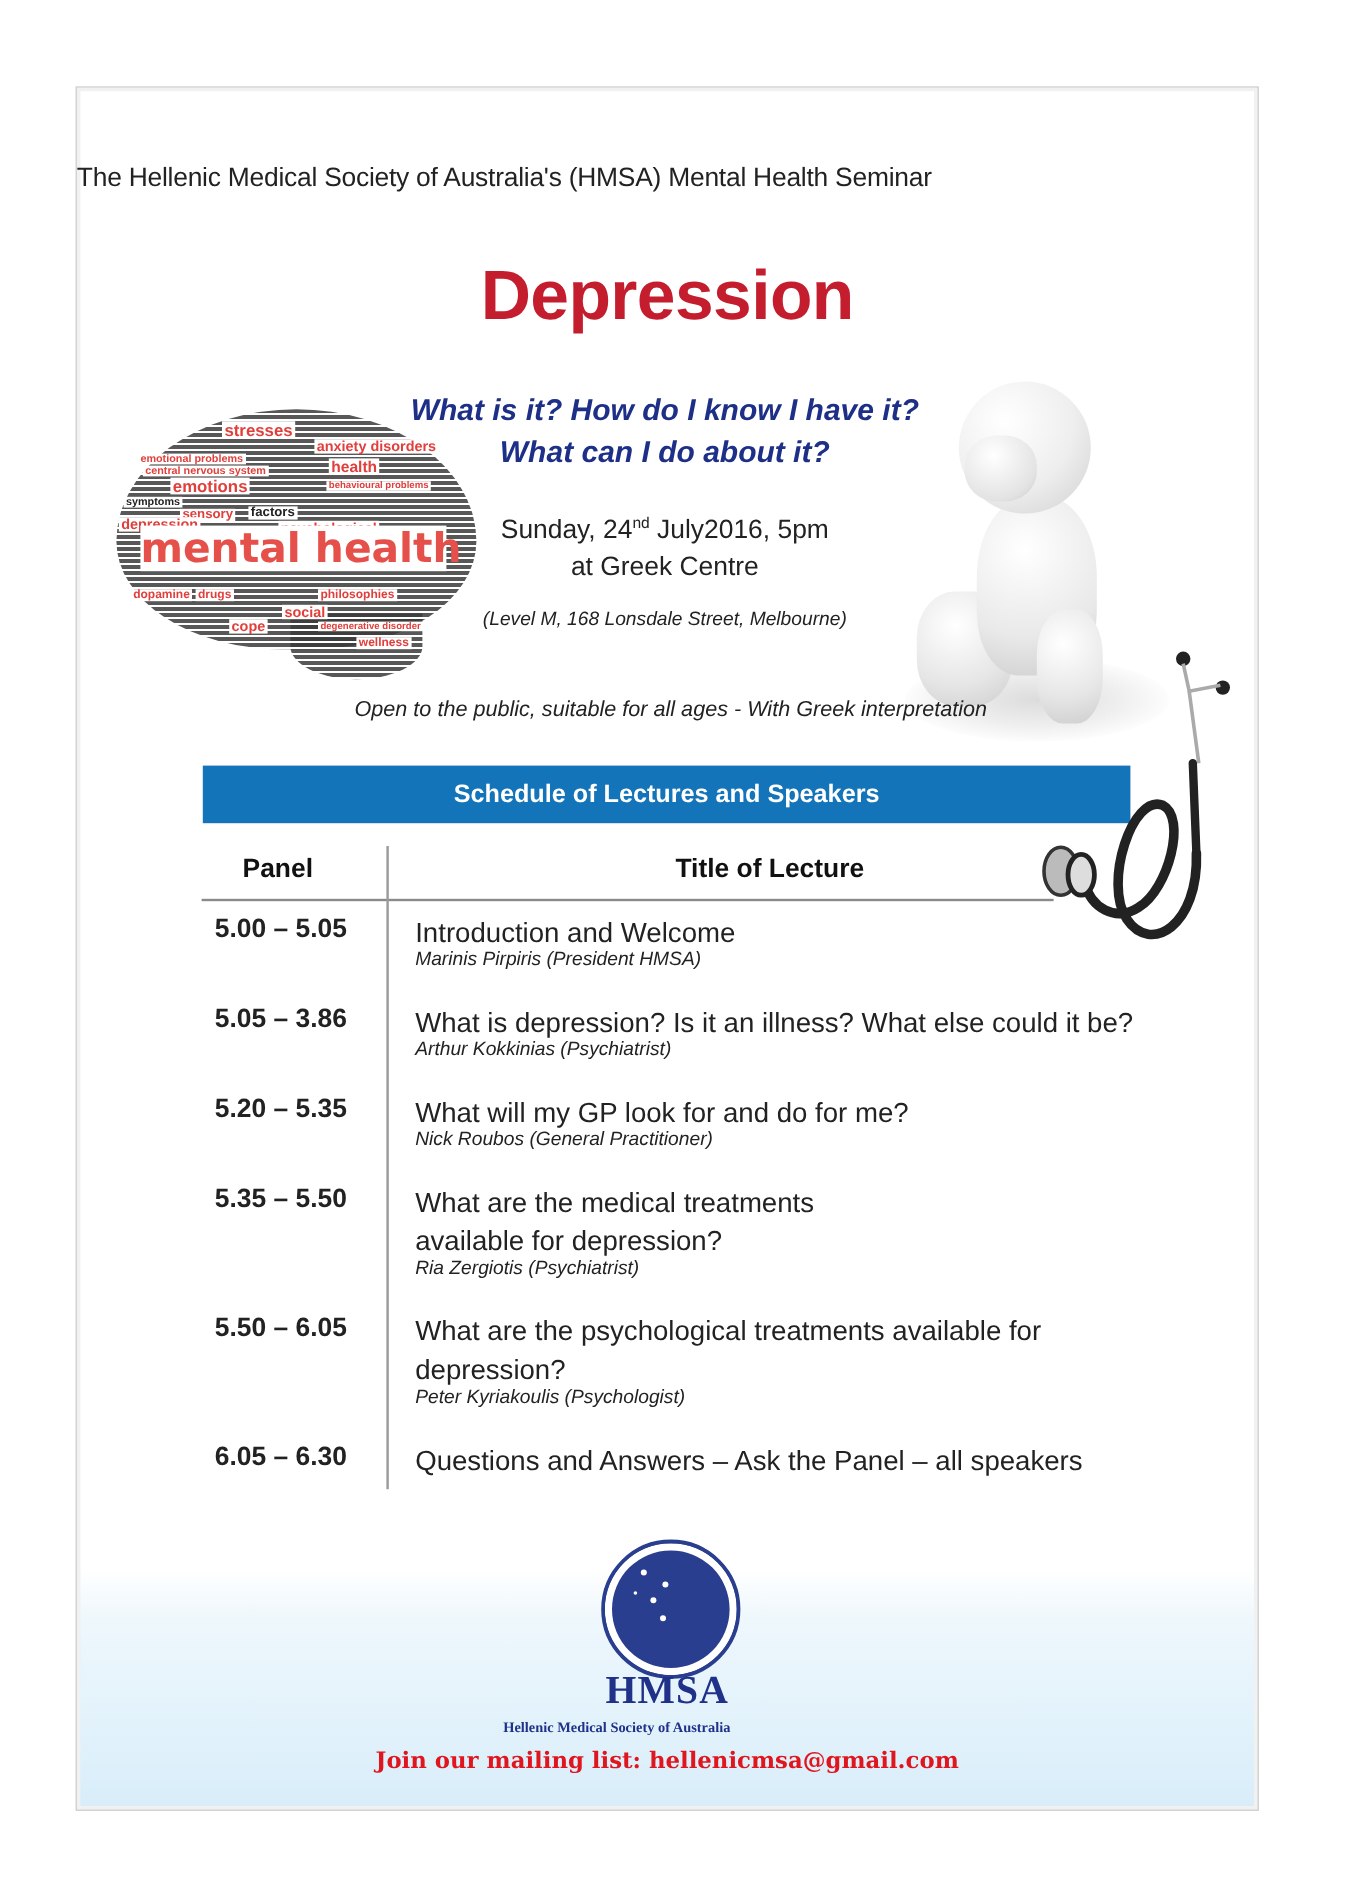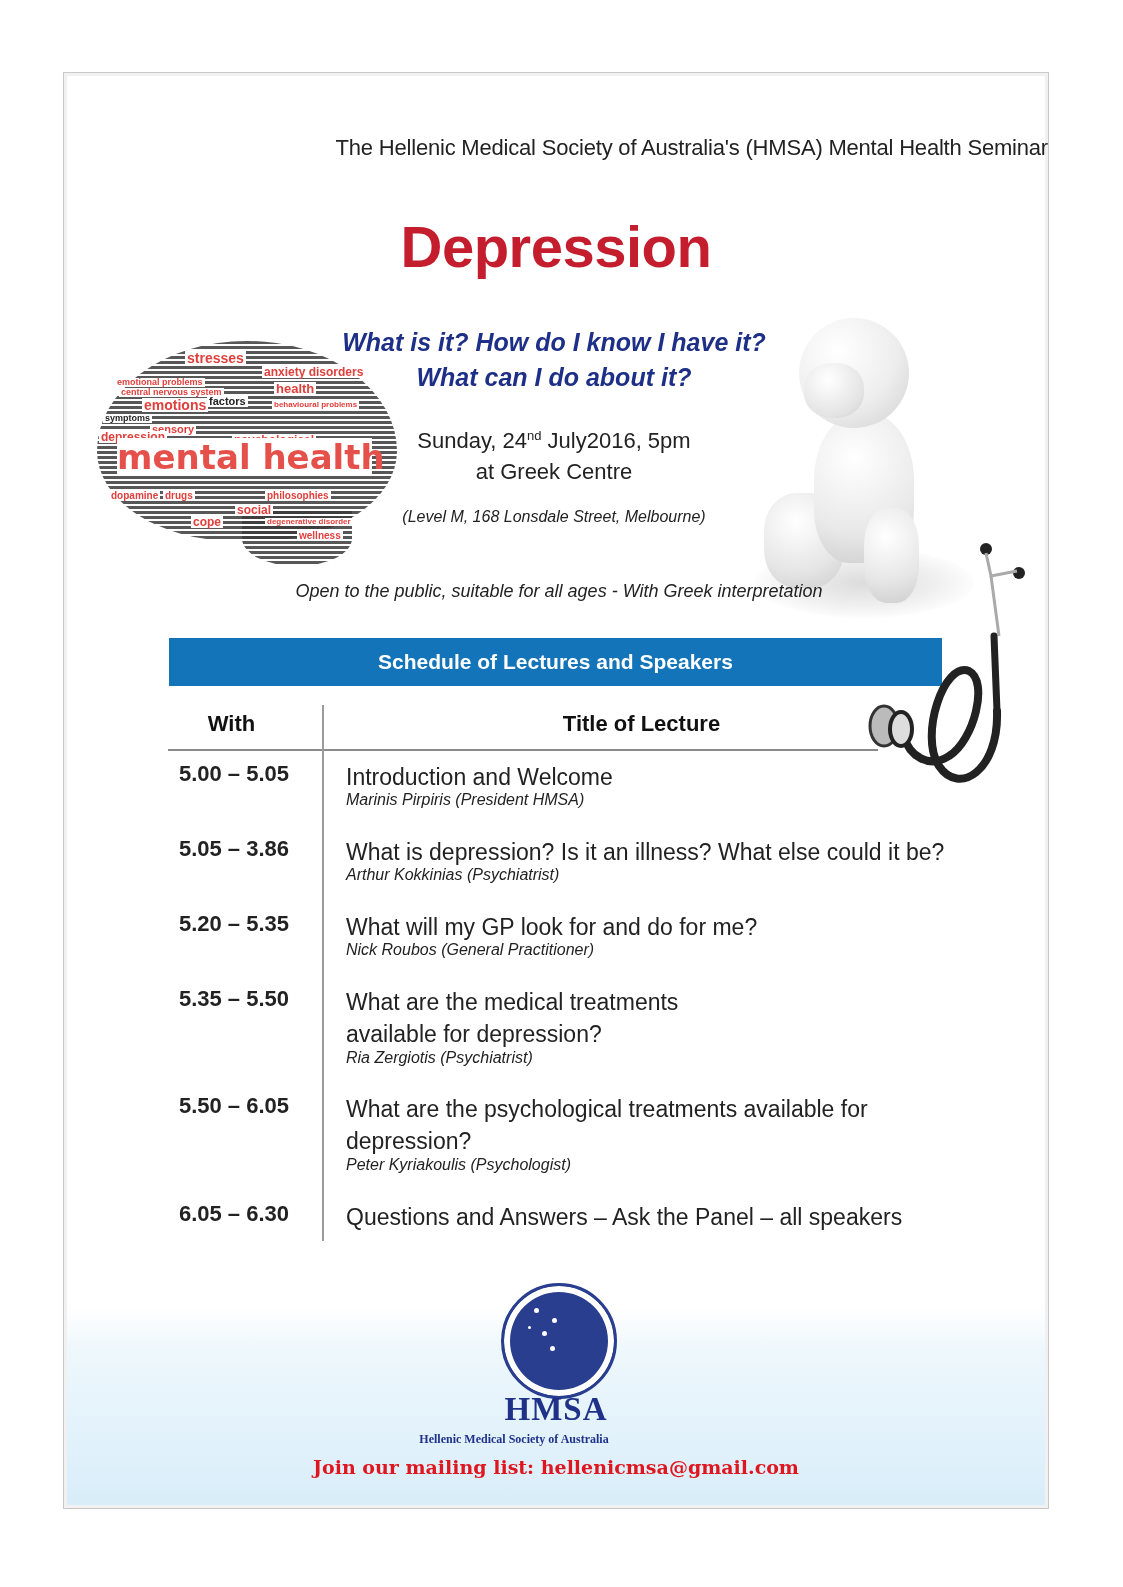--- a/index.html
+++ b/index.html
@@ -4,21 +4,21 @@
   <style>
     html, body { margin: 0; padding: 0; background: #ffffff; }
     body { width: 1123px; height: 1587px; position: relative; overflow: hidden; font-family: "Liberation Sans", sans-serif; }
     .page {
       position: absolute; left: 63px; top: 72px; width: 984px; height: 1435px;
       border: 1px solid #c8c8c8; box-shadow: inset 0 0 0 3px #f1f1f1;
       background: linear-gradient(to bottom, #ffffff 0%, #ffffff 86%, #eef7fc 89%, #e2f2fb 95%, #d8edf9 100%);
       overflow: hidden;
     }
     .abs { position: absolute; }
-    .subtitle { left: 0; width: 984px; top: 62px; text-align: right; font-size: 22px; color: #222; letter-spacing: -0.2px; }
+    .subtitle { left: 0; width: 984px; top: 62px; text-align: left; font-size: 22px; color: #222; letter-spacing: -0.2px; }
     .title { left: 0; width: 984px; top: 140px; text-align: center; font-size: 58px; font-weight: bold; color: #c41e2e; letter-spacing: -0.5px; }
     .question { left: 240px; width: 500px; text-align: center; font-size: 25px; font-weight: bold; font-style: italic; color: #1d2f86; }
     .q1 { top: 255px; }
     .q2 { top: 290px; }
     .date { left: 300px; width: 380px; top: 355px; text-align: center; font-size: 22px; color: #222; }
     .date sup { font-size: 13px; }
     .venue { left: 300px; width: 380px; top: 386px; text-align: center; font-size: 22px; color: #222; }
     .address { left: 300px; width: 380px; top: 435px; text-align: center; font-size: 16px; font-style: italic; color: #222; }
     .open { left: 150px; width: 690px; top: 508px; text-align: center; font-size: 18px; font-style: italic; color: #222; }
 
@@ -74,21 +74,21 @@
     <div class="shape"></div>
     <div class="stem"></div>
     <span class="word" style="left:88px;top:10px;font-size:14px;">stresses</span>
     <span class="word" style="left:165px;top:25px;font-size:12px;">anxiety disorders</span>
     <span class="word" style="left:177px;top:41px;font-size:13px;">health</span>
     <span class="word" style="left:18px;top:37px;font-size:9px;">emotional problems</span>
     <span class="word" style="left:22px;top:47px;font-size:9px;">central nervous system</span>
     <span class="word" style="left:45px;top:57px;font-size:14px;">emotions</span>
     <span class="word" style="left:175px;top:60px;font-size:8px;">behavioural problems</span>
     <span class="word dark" style="left:6px;top:73px;font-size:9px;">symptoms</span>
-    <span class="word dark" style="left:110px;top:55px;font-size:11px;">factors</span>
+    <span class="word dark" style="left:110px;top:81px;font-size:11px;">factors</span>
     <span class="word" style="left:53px;top:83px;font-size:11px;">sensory</span>
     <span class="word" style="left:135px;top:93px;font-size:12px;">psychological</span>
     <span class="word" style="left:2px;top:90px;font-size:12px;">depression</span>
     <span class="word big">mental health</span>
     <span class="word" style="left:12px;top:150px;font-size:10px;">dopamine</span>
     <span class="word" style="left:66px;top:150px;font-size:10px;">drugs</span>
     <span class="word" style="left:168px;top:150px;font-size:10px;">philosophies</span>
     <span class="word" style="left:138px;top:163px;font-size:12px;">social</span>
     <span class="word" style="left:94px;top:175px;font-size:12px;">cope</span>
     <span class="word" style="left:168px;top:177px;font-size:8px;">degenerative disorder</span>
@@ -107,21 +107,21 @@
     <div class="leg1"></div>
     <div class="body"></div>
     <div class="leg2"></div>
     <div class="head"></div>
     <div class="hand"></div>
   </div>
 
   <div class="abs open">Open to the public, suitable for all ages - With Greek interpretation</div>
 
   <div class="abs band">Schedule of Lectures and Speakers</div>
-  <div class="abs th-time">With</div>
+  <div class="abs th-time">Panel</div>
   <div class="abs th-title">Title of Lecture</div>
   <div class="abs hline"></div>
   <div class="abs vline"></div>
 
   <div class="abs row" style="top:688px;">
     <div class="time">5.00 – 5.05</div>
     <div class="lecture">Introduction and Welcome</div>
     <div class="speaker" style="top:30px;">Marinis Pirpiris (President HMSA)</div>
   </div>
   <div class="abs row" style="top:763px;">

